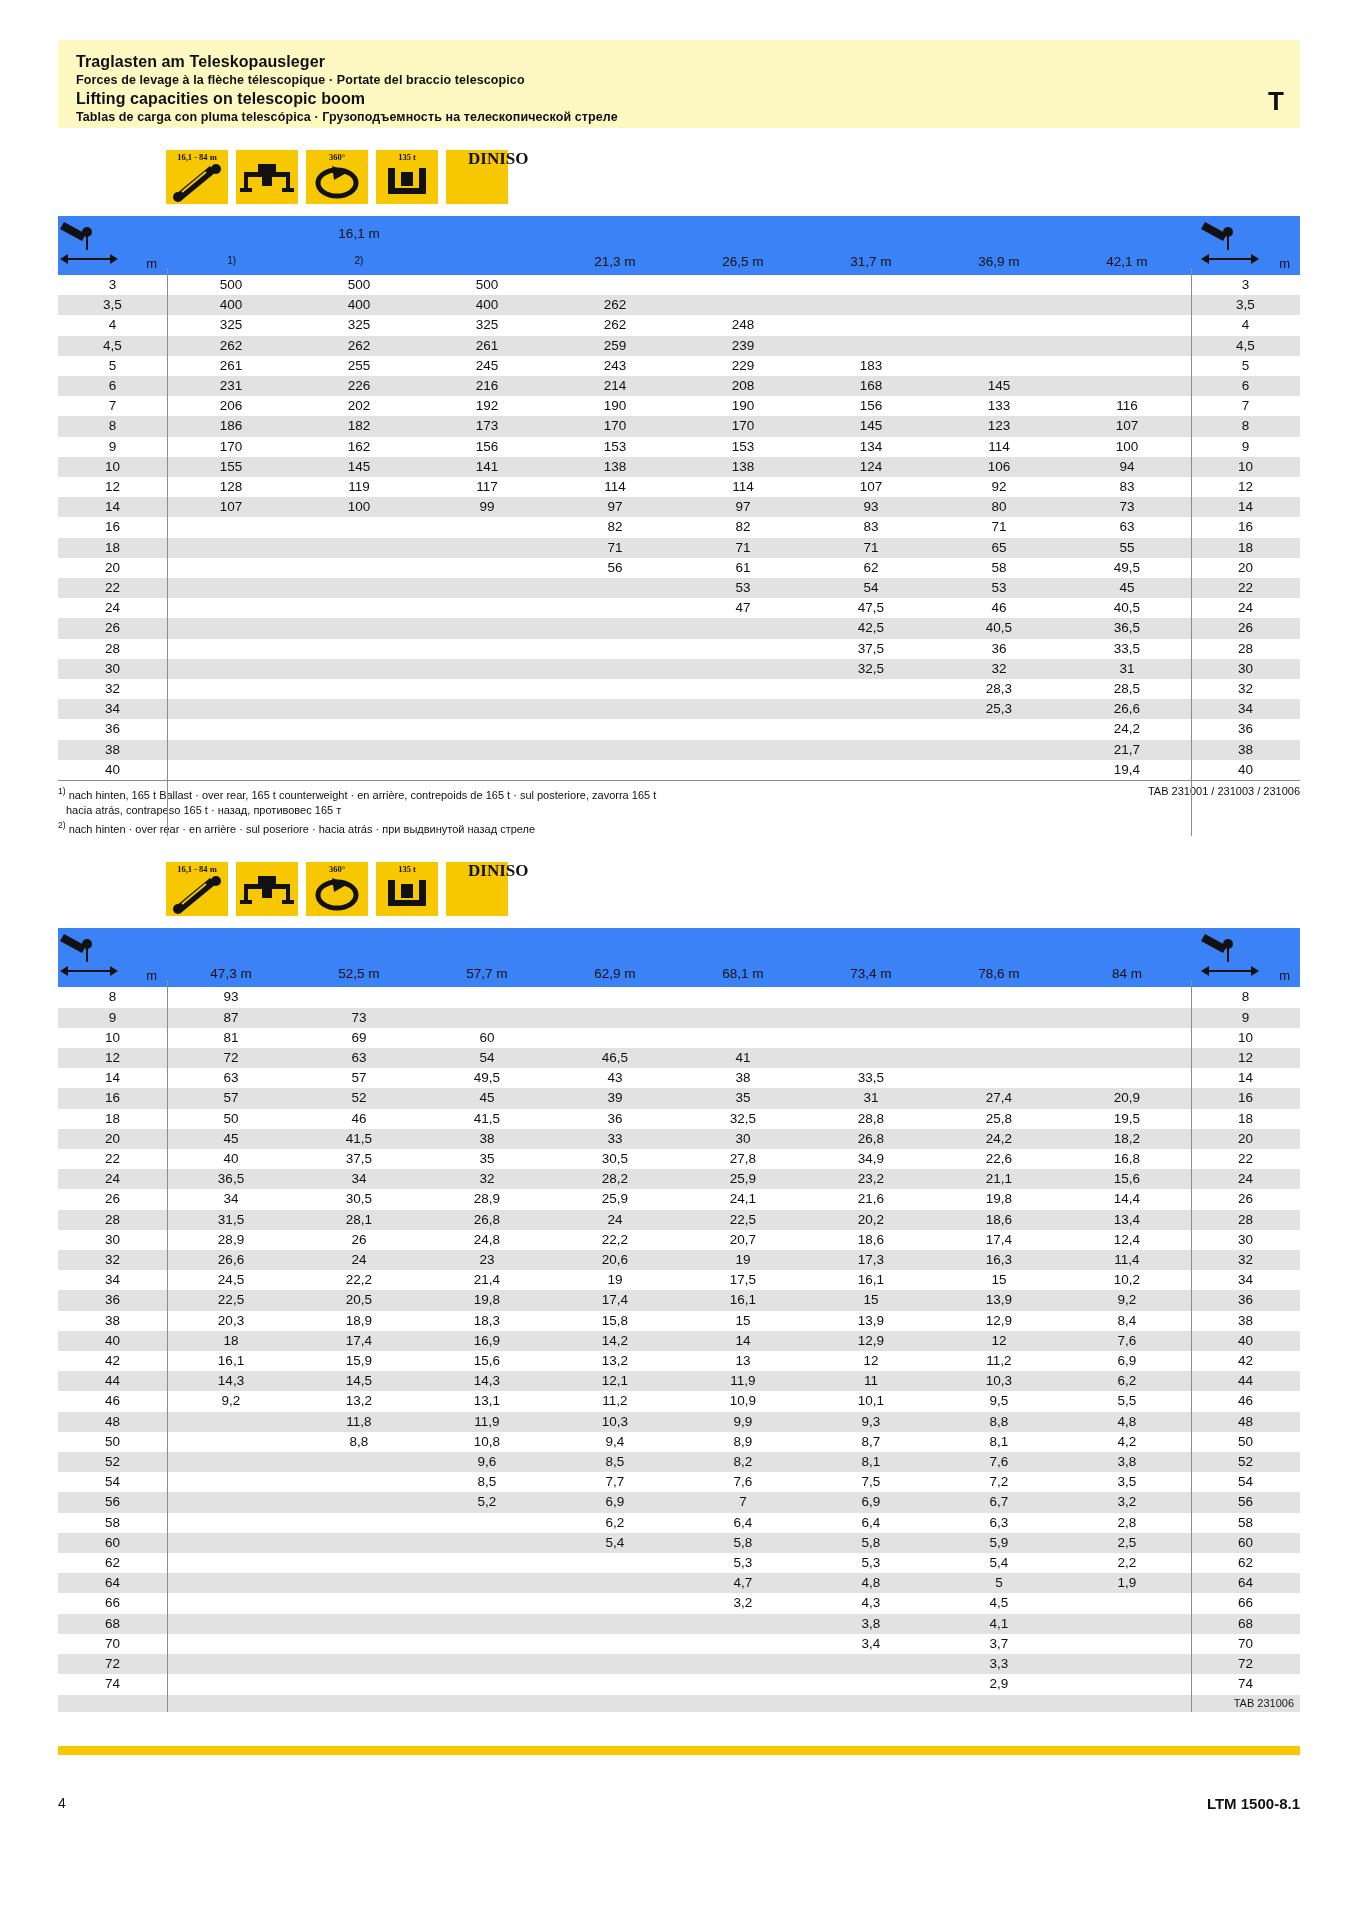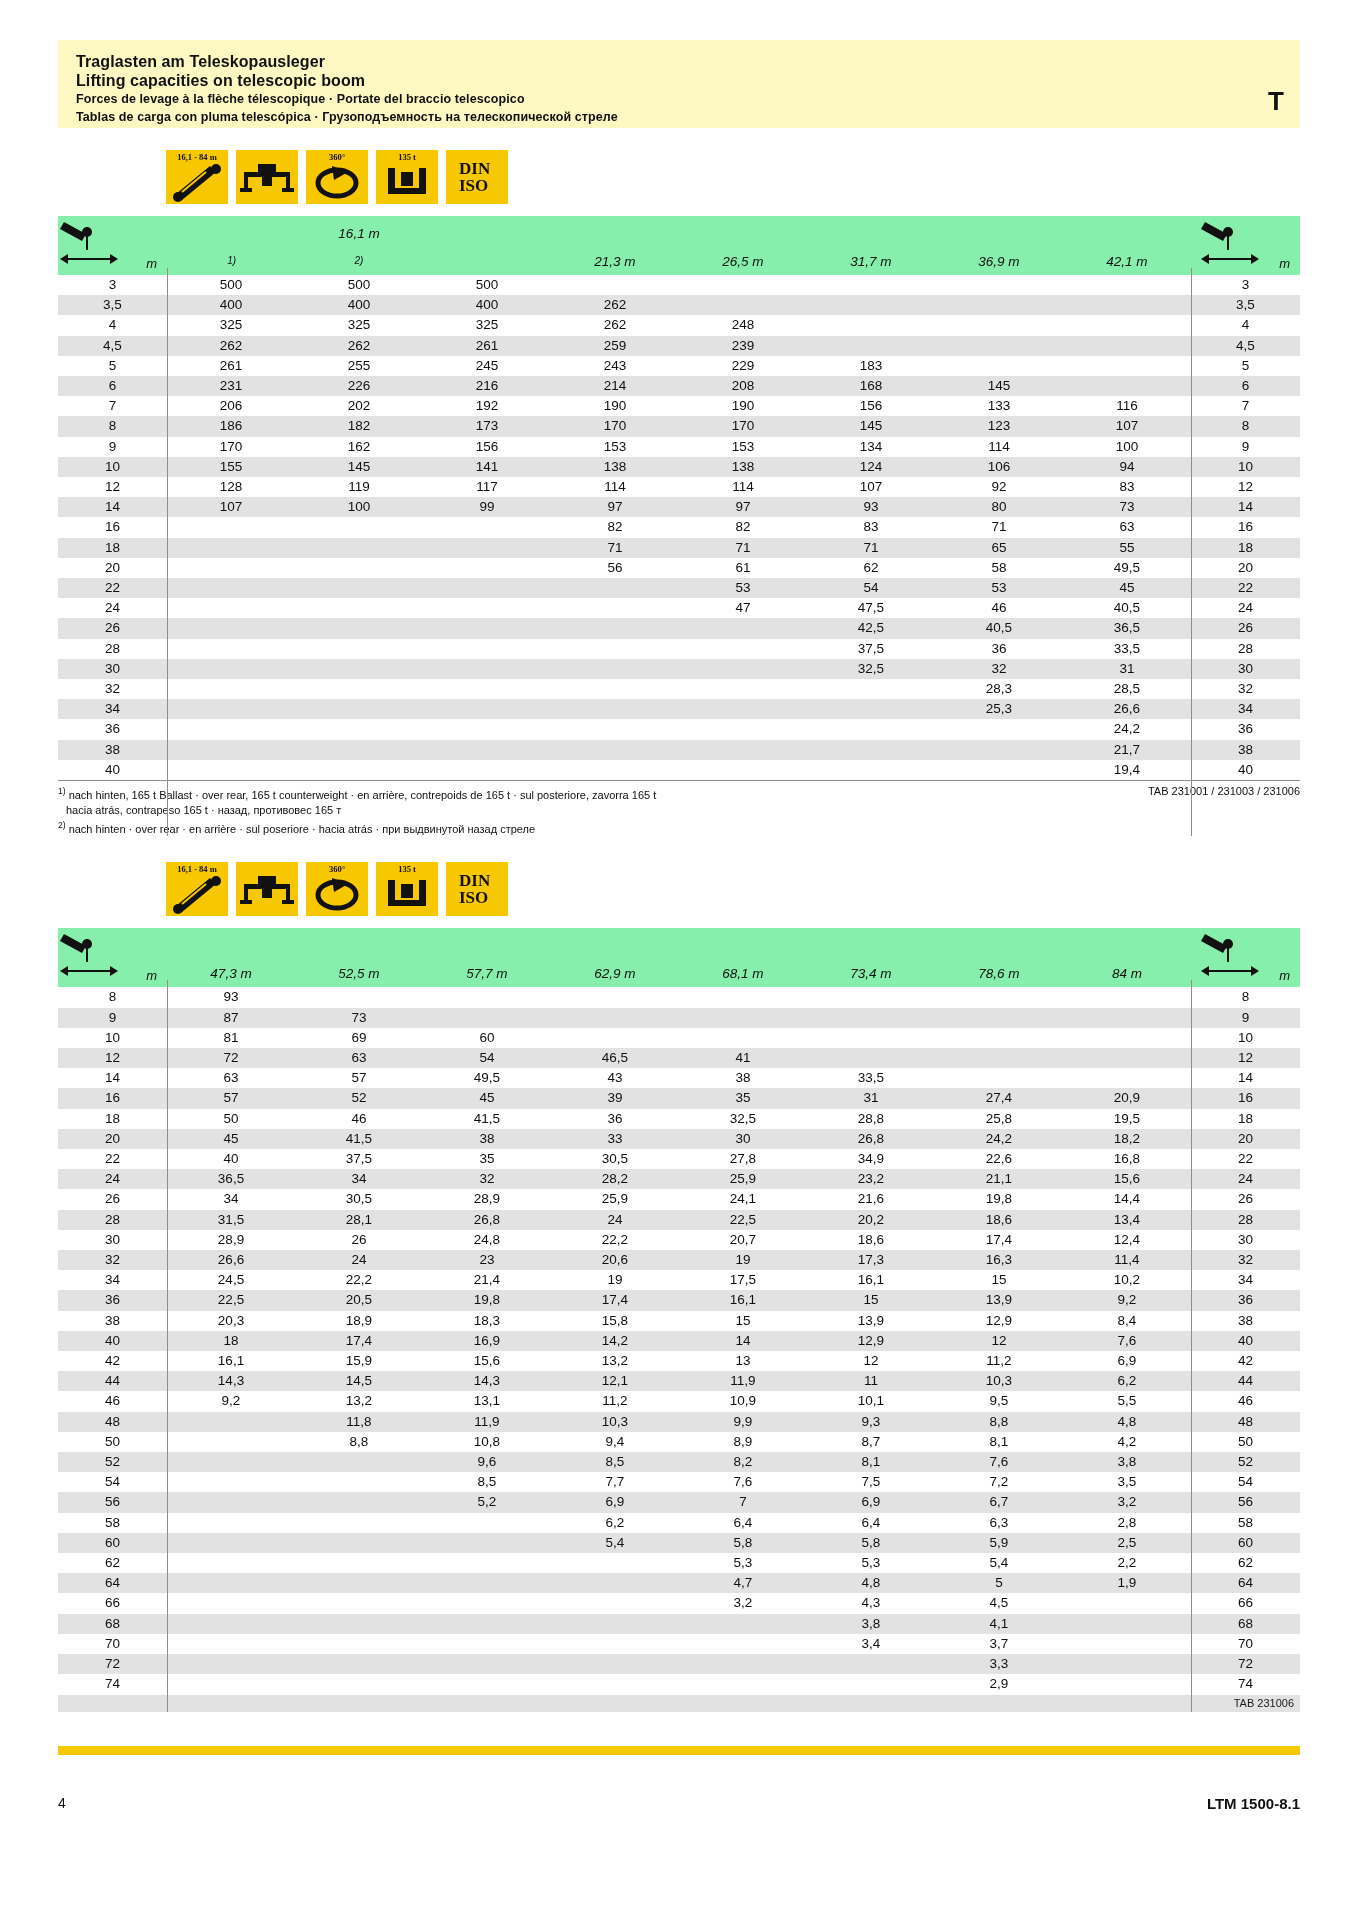--- a/index.html
+++ b/index.html
@@ -75,52 +75,51 @@
     left: 0;
     right: 0;
     text-align: center;
     font-size: 8.5px;
     font-weight: bold;
     color: #111;
   }
   .picto svg { position: absolute; left: 0; top: 0; }
   .picto.din {
     display: flex;
-    flex-direction: column;
-    justify-content: center;
-    padding-left: 13px;
+    flex-direction: row;
+    justify-content: space-between;
+    padding-left: 22px;
   }
   .picto.din span {
     font-size: 17px;
     font-weight: bold;
     line-height: 17px;
     color: #111;
   }
 
   
   .table-block { margin-top: 8px; }
   table.cap {
     border-collapse: collapse;
     width: 1242px;
     table-layout: fixed;
     font-size: 13.5px;
   }
   table.cap col.cm { width: 92px; }
   table.cap col.cd { width: 108px; }
 
   table.cap thead th {
-    background: #86efac;
+    background: #3b82f6;
     height: 52px;
     font-weight: normal;
     font-size: 13.5px;
     color: #111;
     vertical-align: bottom;
     padding-bottom: 6px;
     position: relative;
-    font-style: italic;
   }
   table.cap thead th.hdr-span {
     vertical-align: middle;
     padding-bottom: 0;
   }
   .hdr-m {
     font-size: 13px;
   }
   td {
     text-align: center;
@@ -191,22 +190,22 @@
   .arrowcell { position: relative; }
   .arrowcell svg { position: absolute; }
 </style>
 </head>
 <body>
 
 <div class="page">
 
   <div class="header-band">
     <div class="line">Traglasten am Teleskopausleger</div>
+    <div class="line small">Forces de levage à la flèche télescopique · Portate del braccio telescopico</div>
     <div class="line">Lifting capacities on telescopic boom</div>
-    <div class="line small">Forces de levage à la flèche télescopique · Portate del braccio telescopico</div>
     <div class="line small">Tablas de carga con pluma telescópica · Грузоподъемность на телескопической стреле</div>
     <div class="header-letter">T</div>
   </div>
 
   <div class="picto-row">
     <div class="picto">
       <span class="cap">16,1 - 84 m</span>
       <svg width="62" height="54" viewBox="0 0 62 54">
         <g fill="#111">
           <path d="M10 44 L44 16 L50 22 L16 50 Z"></path>

